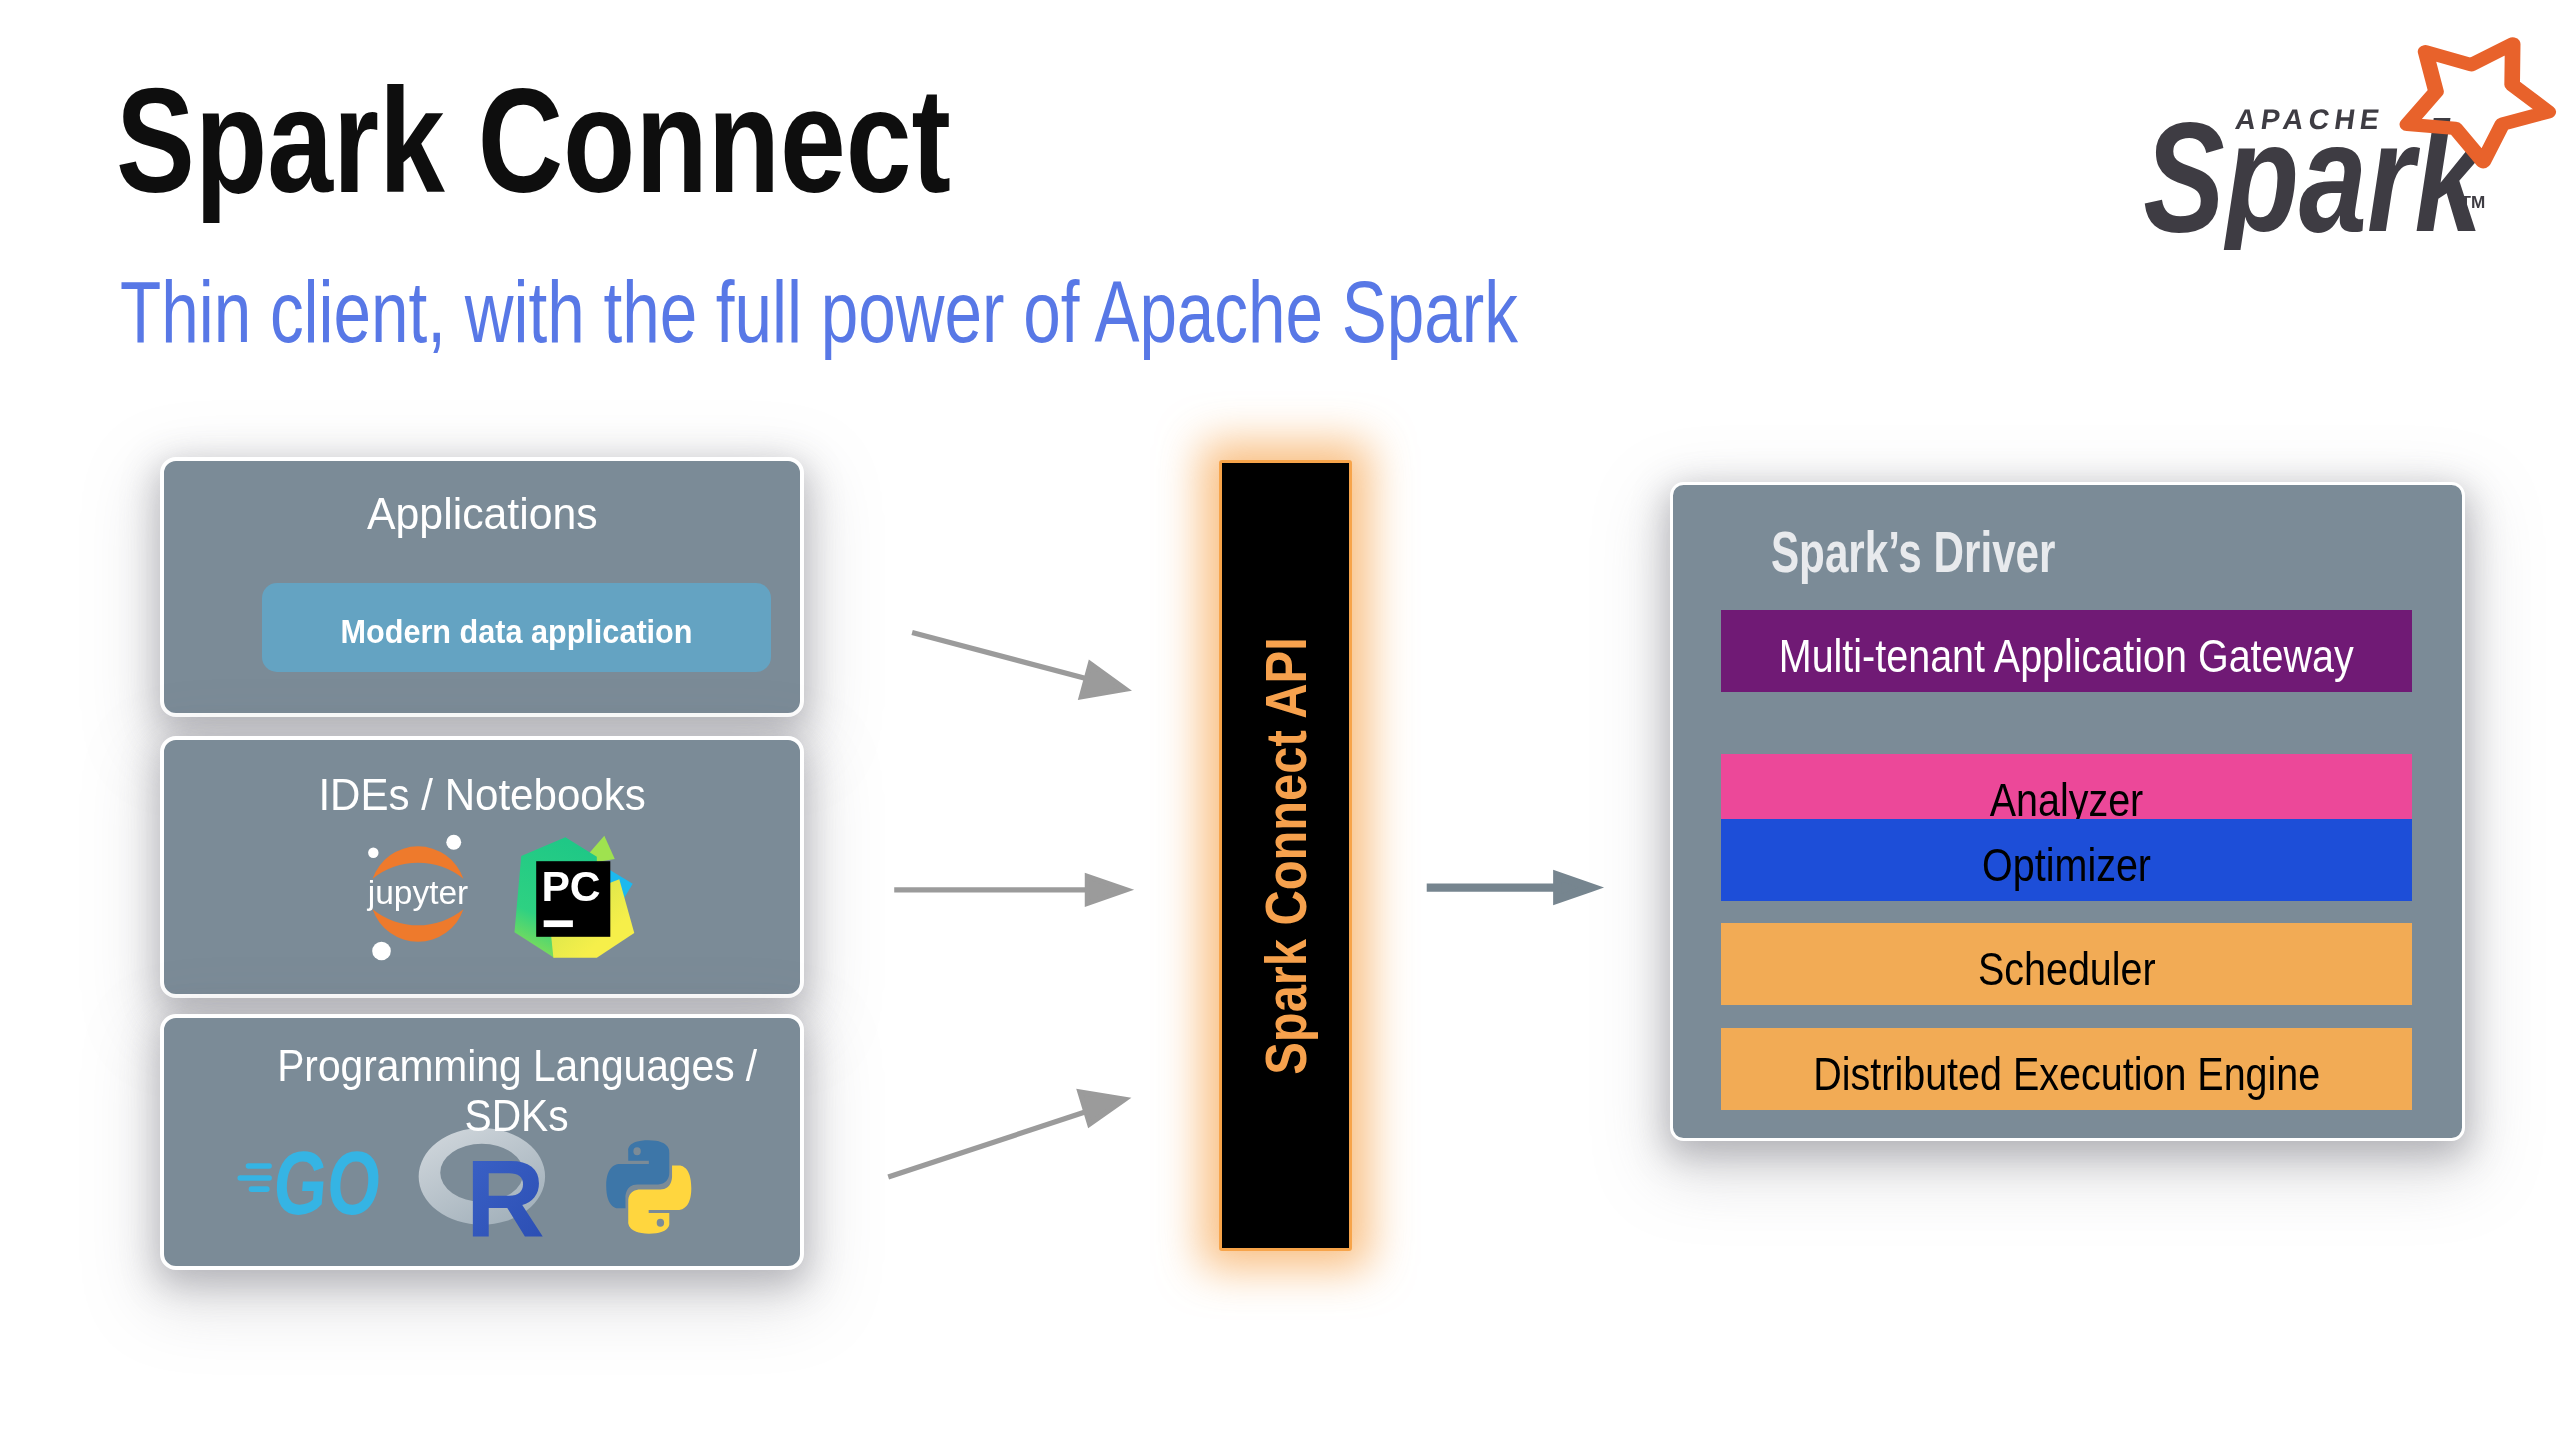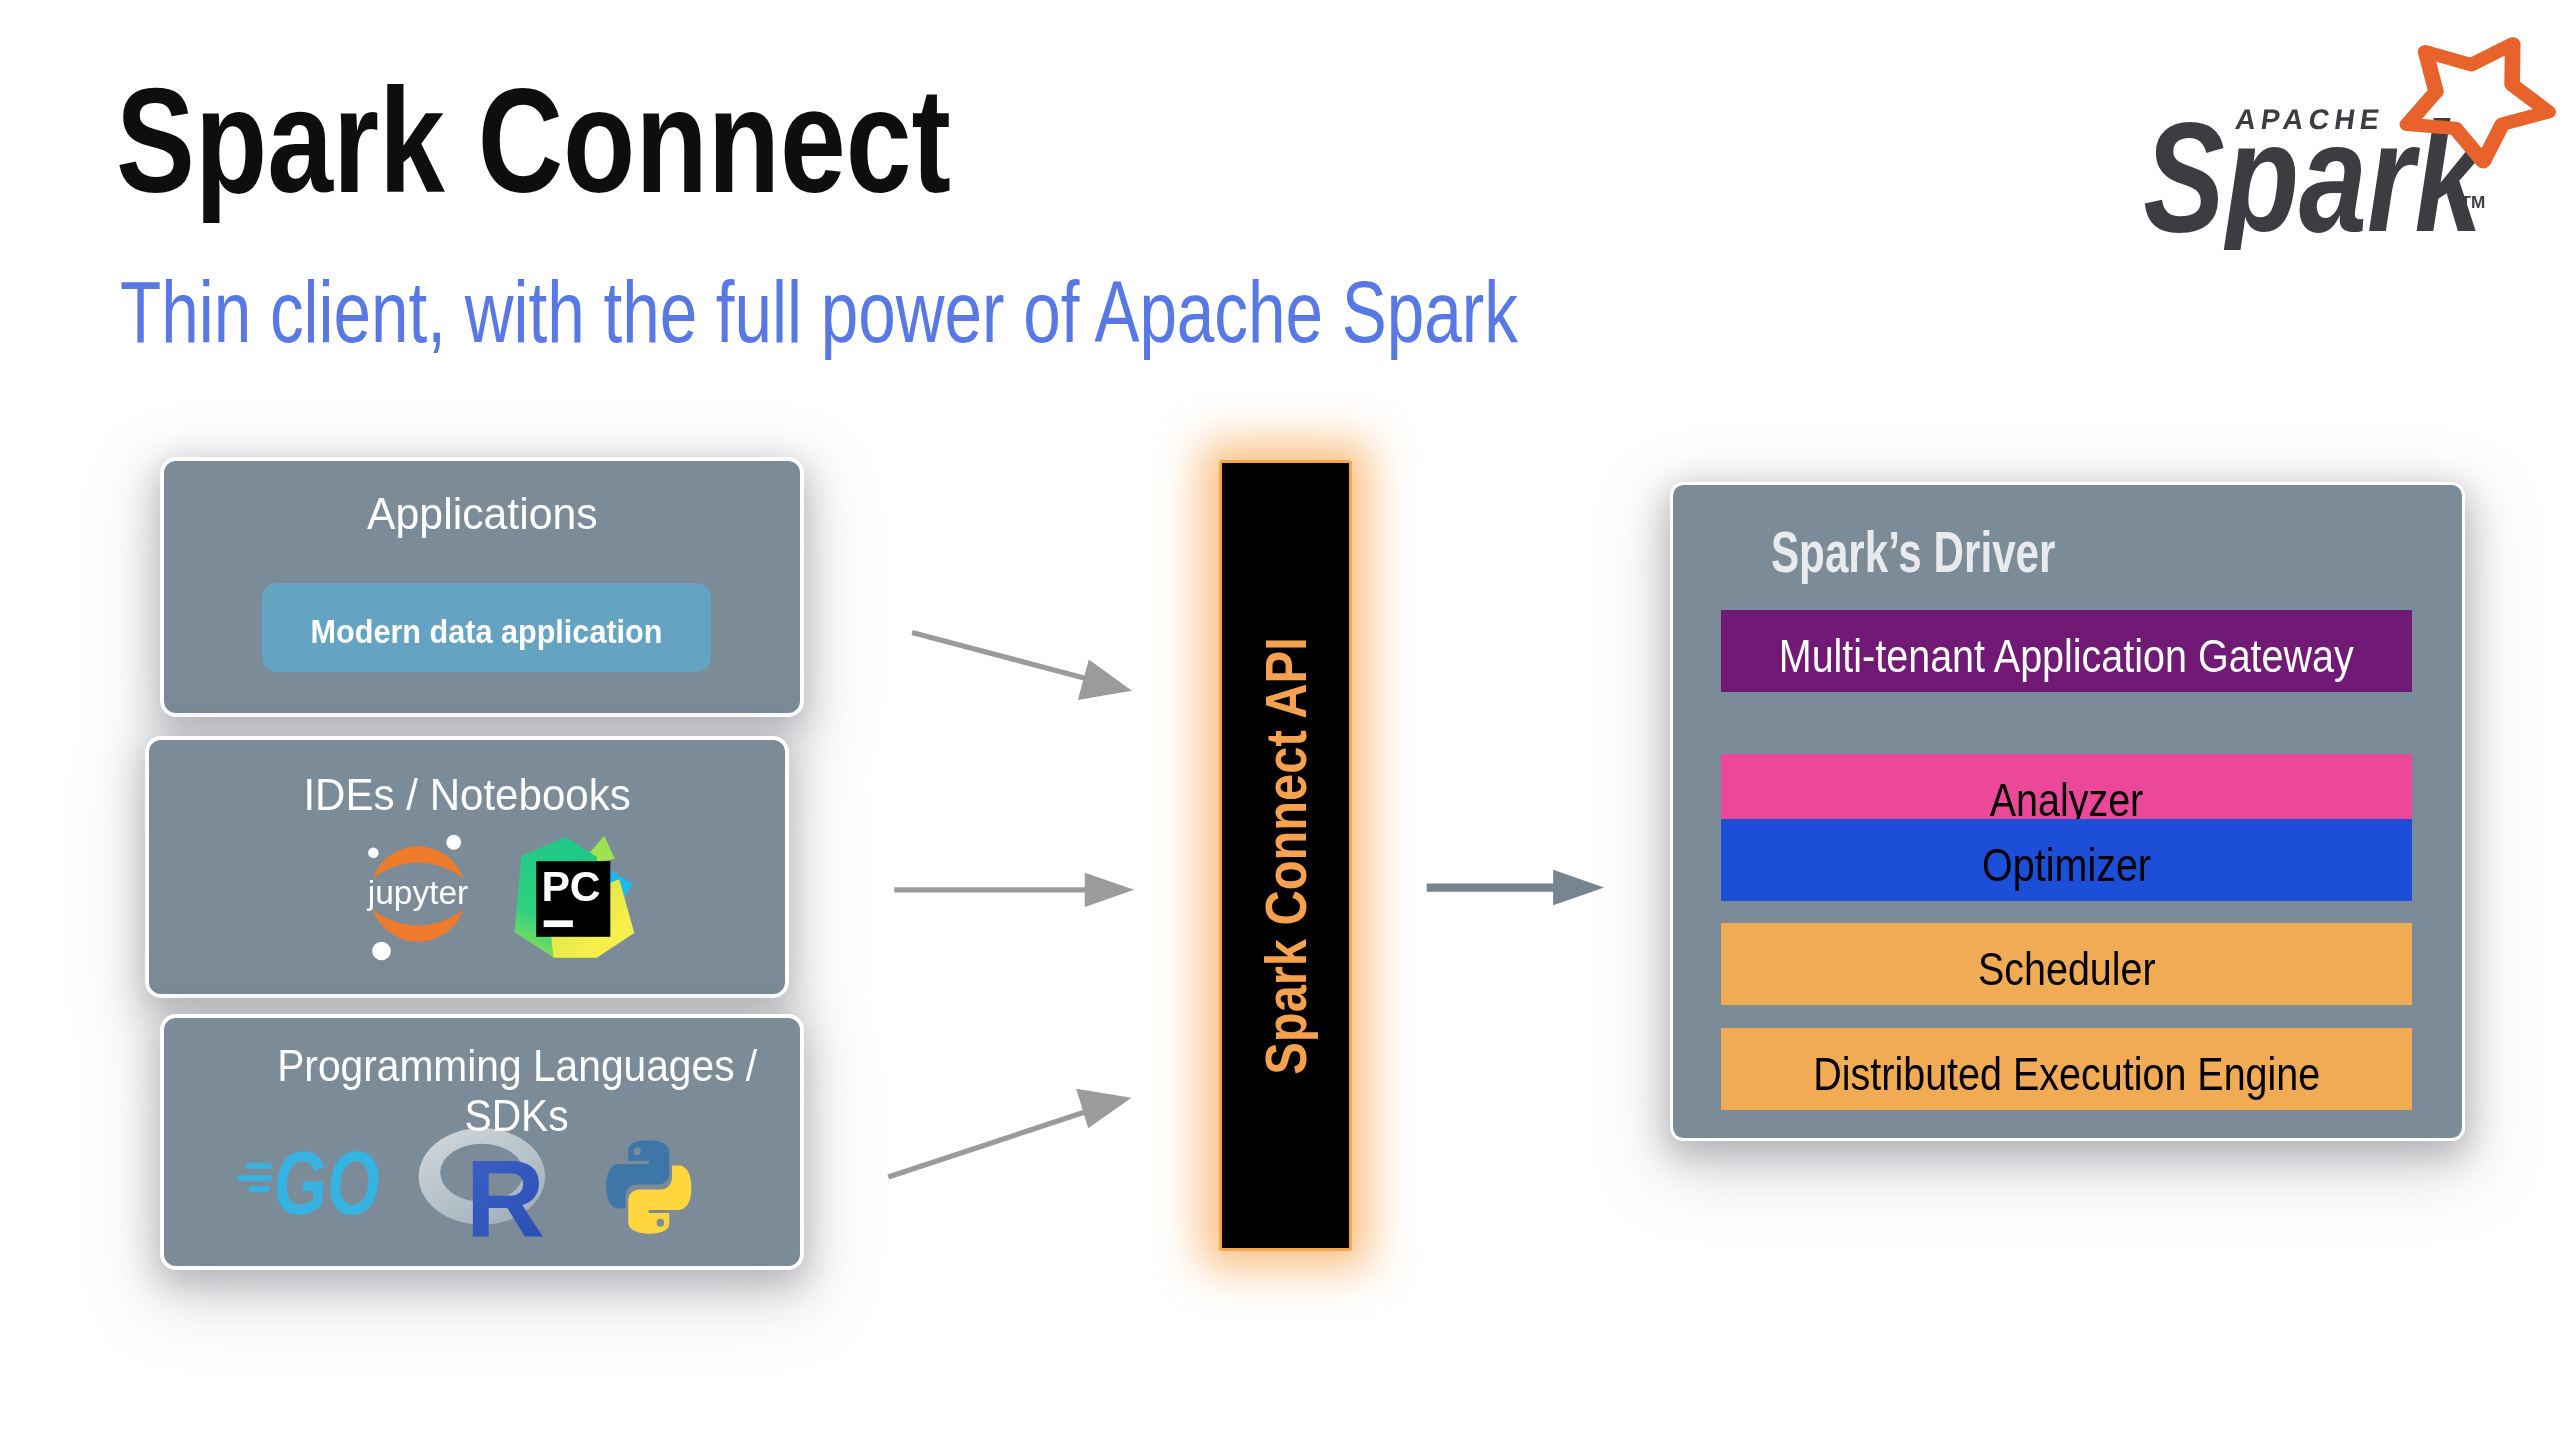--- a/index.html
+++ b/index.html
@@ -7,21 +7,21 @@
   font-family:"Liberation Sans",sans-serif;overflow:hidden;}
 .abs{position:absolute;}
 #title{left:116px;top:55px;font-size:149px;font-weight:700;color:#0e0e0e;
   transform:scaleX(0.794);transform-origin:left top;white-space:nowrap;}
 #subtitle{left:120px;top:262px;font-size:87px;color:#5878e6;
   transform:scaleX(0.775);transform-origin:left top;white-space:nowrap;}
 .gbox{position:absolute;background:#7b8b97;border:4.5px solid #ffffff;border-radius:16px;
   box-sizing:border-box;box-shadow:0 10.4px 34px 3px rgba(105,105,115,0.38), 0 24px 67px 10.4px rgba(130,130,140,0.25);}
 .btitle{position:absolute;z-index:5;width:100%;text-align:center;color:#fff;font-size:45px;line-height:50px;}
 .btitle span{display:inline-block;transform:scaleX(0.935);transform-origin:center top;white-space:nowrap;}
-#appinner{position:absolute;left:98px;top:122px;width:449px;height:89px;background:#64a3c2;
+#appinner{position:absolute;left:98px;top:122px;width:509px;height:89px;background:#64a3c2;
   border-radius:15px;color:#fff;font-size:34px;font-weight:700;text-align:center;line-height:97px;}
 #appinner span{display:inline-block;transform:scaleX(0.90);transform-origin:center;white-space:nowrap;}
 #bar{left:1219px;top:460px;width:133px;height:791px;background:#000;
   border:3px solid #f7a44a;border-radius:3px;box-sizing:border-box;
   box-shadow:0 0 43px 18px rgba(246,153,57,0.62);}
 #bartext{position:absolute;left:50%;top:50%;transform:translate(-50%,-50%) rotate(-90deg) scaleX(0.856);
   white-space:nowrap;color:#f6a14d;font-size:57px;font-weight:700;}
 #rightbox{left:1670px;top:482px;width:795px;height:659px;background:#7b8b97;
   border:3.7px solid #fff;border-radius:13.4px;box-sizing:border-box;
   box-shadow:0 10.4px 34px 3px rgba(105,105,115,0.4), 0 24px 67px 10.4px rgba(130,130,140,0.26);}
@@ -39,21 +39,21 @@
 </style>
 </head>
 <body>
 <div class="abs" id="title">Spark Connect</div>
 <div class="abs" id="subtitle">Thin client, with the full power of Apache Spark</div>
 
 <div class="gbox" id="box1" style="left:160px;top:457px;width:644px;height:260px;">
   <div class="btitle" style="top:28px;"><span style="transform:scaleX(0.95)">Applications</span></div>
   <div id="appinner"><span>Modern data application</span></div>
 </div>
-<div class="gbox" id="box2" style="left:145px;top:736px;width:644px;height:262px;">
+<div class="gbox" id="box2" style="left:160px;top:736px;width:644px;height:262px;">
   <div class="btitle" style="top:30px;"><span>IDEs / Notebooks</span></div>
 </div>
 <div class="gbox" id="box3" style="left:160px;top:1014px;width:644px;height:256px;">
   <div class="btitle" style="top:23px;margin-left:35px;"><span style="transform:scaleX(0.905)">Programming Languages /</span><br><span style="transform:scaleX(0.905)">SDKs</span></div>
 </div>
 
 <div class="abs" id="bar">
     <div id="bartext">Spark Connect API</div>
   </div>
 

